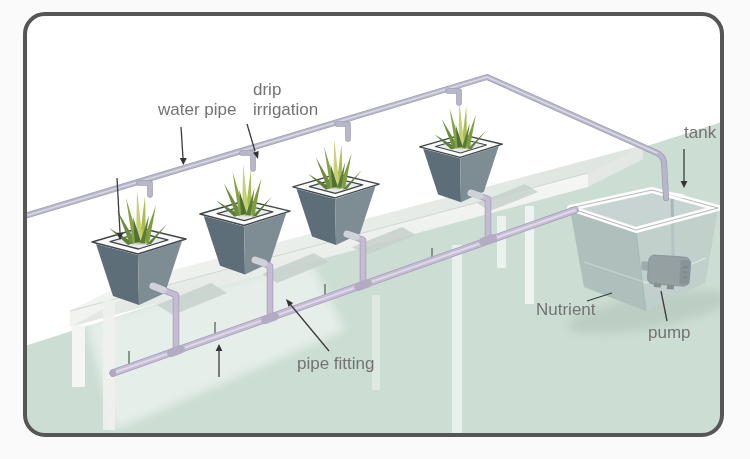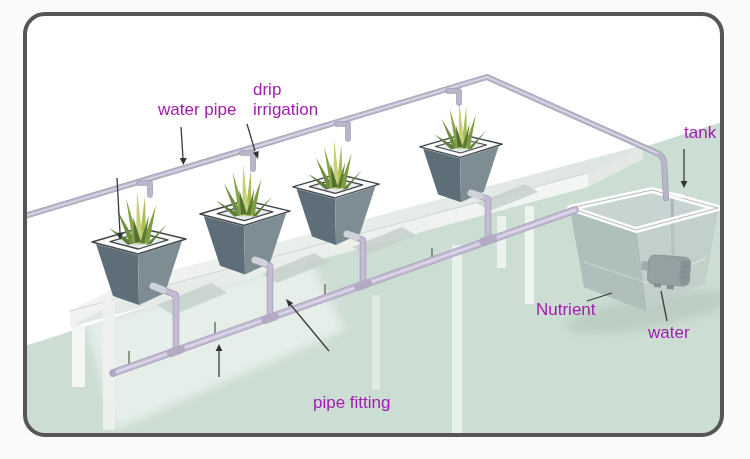--- a/index.html
+++ b/index.html
@@ -1,19 +1,19 @@
 <!DOCTYPE html>
 <html><head>
 <meta charset="utf-8">
 <style>
   html,body{margin:0;padding:0;background:#fafafa;}
   #stage{position:relative;width:750px;height:459px;background:#fafafa;overflow:hidden;
          font-family:"Liberation Sans",sans-serif;}
   #scene{position:absolute;left:0;top:0;}
-  .label{position:absolute;font-size:17px;line-height:1.2;color:#a21caf;
+  .label{position:absolute;font-size:17px;line-height:1.2;color:#737373;
          font-family:"Liberation Sans",sans-serif;}
   .nowrap{white-space:nowrap;}
 </style>
 </head>
 <body>
 
 <div id="stage">
 
 <svg id="scene" width="750" height="459" viewBox="0 0 750 459">
   <defs>
@@ -196,16 +196,16 @@
     </g>
   </g>
 
   <rect x="25" y="14" width="697" height="421" rx="20" fill="none" stroke="#565656" stroke-width="4"></rect>
 </svg>
 
 <div class="label nowrap" style="left:158px;top:100px;">water pipe</div>
 <div class="label" style="left:253px;top:80px;width:84px;">drip irrigation</div>
 <div class="label nowrap" style="left:684px;top:123px;">tank</div>
 <div class="label nowrap" style="left:536px;top:300px;">Nutrient</div>
-<div class="label nowrap" style="left:648px;top:323px;">water</div>
-<div class="label nowrap" style="left:313px;top:354px;margin-top:39px;">pipe fitting</div>
+<div class="label nowrap" style="left:648px;top:323px;">pump</div>
+<div class="label nowrap" style="left:297px;top:354px;">pipe fitting</div>
 
 </div>
 
 </body></html>

